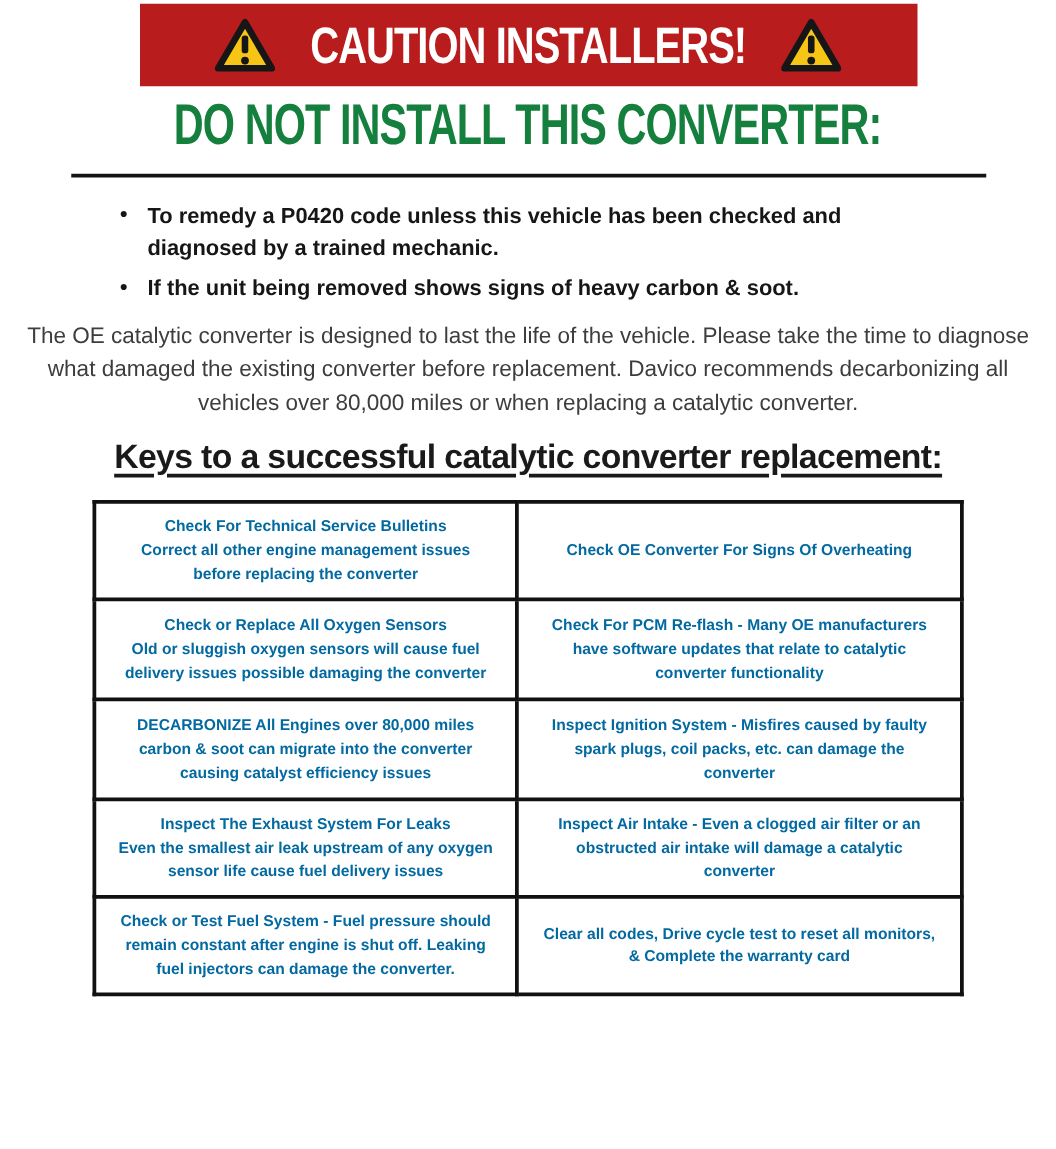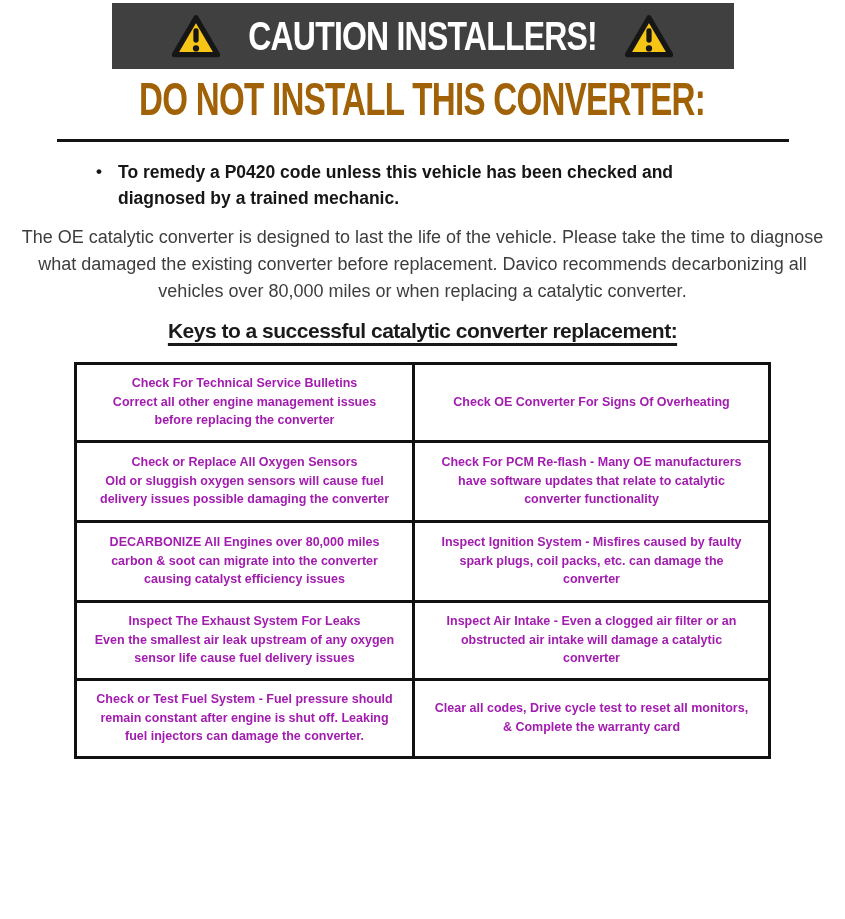--- a/index.html
+++ b/index.html
@@ -32,21 +32,21 @@
   }
   .warn-svg { width: 48px; height: 44px; flex: 0 0 auto; }
 
   
   .main-heading {
     margin-top: 7px;
     text-align: center;
     font-size: 46px;
     font-weight: 700;
     line-height: 1.0;
-    color: #a16207;
+    color: #15803d;
     white-space: nowrap;
   }
   .main-heading span {
     display: inline-block;
     transform: scaleX(0.72);
     transform-origin: center;
     letter-spacing: -1px;
   }
 
   .rule {
@@ -90,21 +90,21 @@
     font-size: 18px;
     font-weight: 400;
     line-height: 1.5;
     color: #3d3d3d;
   }
 
   
   .keys-heading {
     margin-top: 14px;
     text-align: center;
-    font-size: 21px;
+    font-size: 27px;
     font-weight: 700;
     color: #1a1a1a;
     letter-spacing: -0.5px;
   }
   .keys-heading span {
     text-decoration: underline;
     text-decoration-thickness: 3px;
     text-underline-offset: 5px;
   }
 
@@ -115,56 +115,57 @@
     border-collapse: collapse;
     table-layout: fixed;
   }
   .keys-table td {
     border: 3px solid #111;
     text-align: center;
     vertical-align: middle;
     font-size: 12.5px;
     font-weight: 700;
     line-height: 1.5;
-    color: #a21caf;
+    color: #0369a1;
     padding: 4px 16px;
     white-space: pre-line;
   }
   .keys-table col.left  { width: 338px; }
   .keys-table col.right { width: 356px; }
   .row-a { height: 78px; }
   .row-b { height: 80px; }
   .row-c { height: 80px; margin-top: 28px; }
   .row-d { height: 78px; }
   .row-e { height: 68px; }
   .row-f { height: 78px; }
 </style>
 </head>
 <body>
 
-<div class="banner" style="background-color: #404040; gap: 17px;">
+<div class="banner" style="background-color: #b91c1c; gap: 17px;">
   <svg class="warn-svg" viewBox="0 0 100 92">
     <polygon points="50,8 95,85 5,85" stroke="#161616" stroke-width="11" stroke-linejoin="round" fill="#F7C515"></polygon>
     <rect x="44.5" y="30" width="11" height="30" rx="5" fill="#161616"></rect>
     <circle cx="50" cy="72" r="6.5" fill="#161616"></circle>
   </svg>
   <span class="banner-title">CAUTION INSTALLERS!</span>
   <svg class="warn-svg" viewBox="0 0 100 92">
     <polygon points="50,8 95,85 5,85" stroke="#161616" stroke-width="11" stroke-linejoin="round" fill="#F7C515"></polygon>
     <rect x="44.5" y="30" width="11" height="30" rx="5" fill="#161616"></rect>
     <circle cx="50" cy="72" r="6.5" fill="#161616"></circle>
   </svg>
 </div>
 
 <h1 class="main-heading"><span>DO NOT INSTALL THIS CONVERTER:</span></h1>
 
 <hr class="rule">
 
 <ul class="warning-list">
   <li>To remedy a P0420 code unless this vehicle has been checked and diagnosed by a trained mechanic.</li>
+  <li>If the unit being removed shows signs of heavy carbon &amp; soot.</li>
 </ul>
 
 <p class="intro">The OE catalytic converter is designed to last the life of the vehicle. Please take the time to diagnose what damaged the existing converter before replacement. Davico recommends decarbonizing all vehicles over 80,000 miles or when replacing a catalytic converter.</p>
 
 <h2 class="keys-heading"><span>Keys to a successful catalytic converter replacement:</span></h2>
 
 <table class="keys-table">
   <colgroup>
       <col class="left">
       <col class="right">

